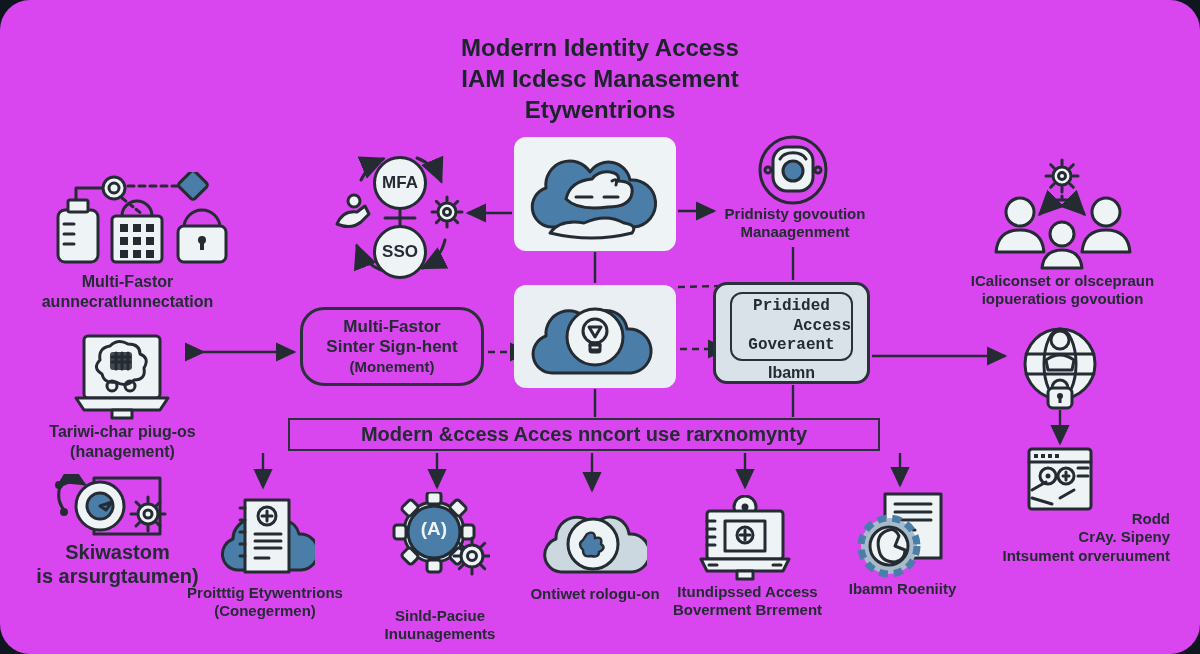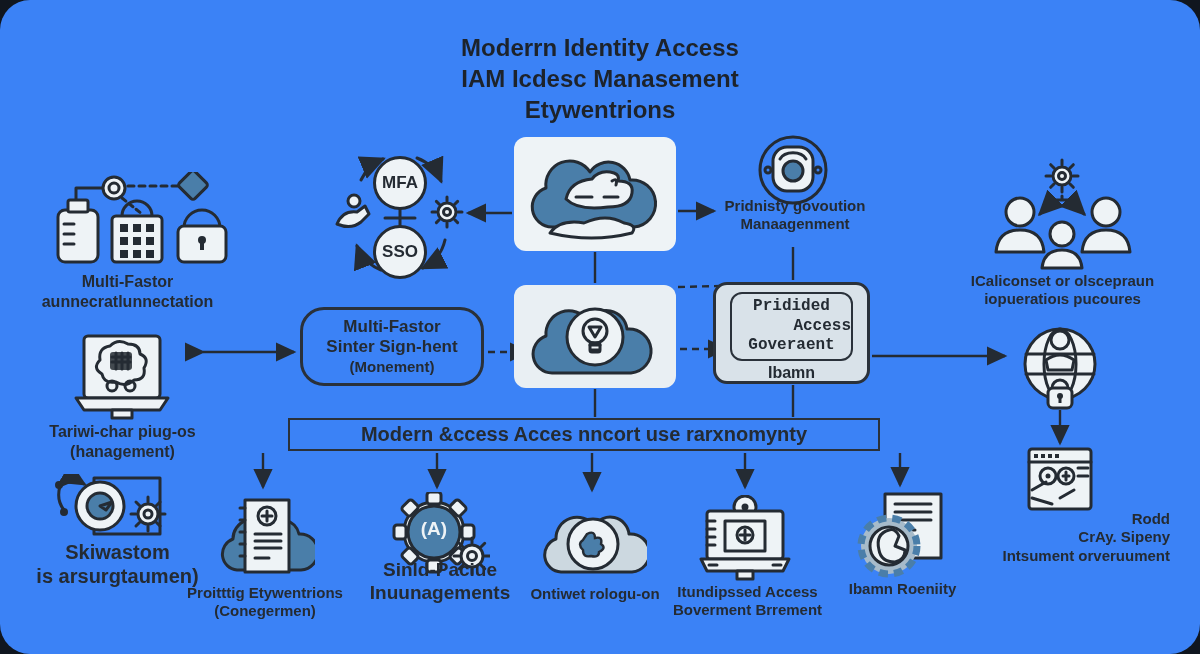--- a/index.html
+++ b/index.html
@@ -1,17 +1,17 @@
 <!DOCTYPE html>
 <html><head>
 <meta charset="utf-8">
 <style>
   html,body{margin:0;padding:0;background:#10161f;}
   #stage{position:relative;width:1200px;height:654px;background:#10161f;font-family:"Liberation Sans",sans-serif;overflow:hidden;}
-  #panel{position:absolute;inset:0;background:#3b82f6;border-radius:30px;overflow:hidden;}
+  #panel{position:absolute;inset:0;background:#d946ef;border-radius:30px;overflow:hidden;}
   .abs{position:absolute;}
   .lbl{position:absolute;text-align:center;font-weight:bold;color:#242b33;line-height:1.22;}
   .title{left:350px;top:32px;width:500px;text-align:center;font-size:24px;font-weight:bold;color:#1d232b;line-height:1.3;}
   .circle-node{position:absolute;width:54px;height:54px;border:3px solid #242b33;border-radius:50%;
     background:#eef3f6;display:flex;align-items:center;justify-content:center;font-weight:bold;
     font-size:17px;color:#242b33;box-sizing:border-box;}
   .cloudbox{position:absolute;border-radius:12px;}
   .roundbox{position:absolute;box-sizing:border-box;border:3px solid #2a313a;border-radius:24px;
     display:flex;flex-direction:column;align-items:center;justify-content:center;}
   .banner{position:absolute;left:288px;top:418px;width:592px;height:33px;box-sizing:border-box;
@@ -155,21 +155,21 @@
   </div>
 
   <svg class="abs" style="left:756px;top:133px;" width="74" height="74" viewBox="0 0 74 74">
     <circle class="ink" cx="37" cy="37" r="33"></circle>
     <rect class="inkf" x="17" y="14" width="40" height="44" rx="14"></rect>
     <path class="ink" d="M24,26 a14,10 0 0 1 26,0"></path>
     <circle cx="37" cy="38" r="10" fill="#4a7ea9" stroke="#242b33" stroke-width="3"></circle>
     <circle class="ink" cx="12" cy="37" r="3"></circle>
     <circle class="ink" cx="62" cy="37" r="3"></circle>
   </svg>
-  <div class="lbl" style="left:700px;top:197px;width:190px;font-size:15px;">
+  <div class="lbl" style="left:700px;top:205px;width:190px;font-size:15px;">
     <div>Pridnisty govoution</div>
     <div>Manaagenment</div>
   </div>
 
   <svg class="abs" style="left:992px;top:156px;" width="145" height="118" viewBox="0 0 145 118">
     <g transform="translate(70,20)">
       <circle class="inkf" r="9"></circle>
       <circle class="ink" r="3.5"></circle>
       <g class="ink" stroke-width="4.5">
         <line x1="0" y1="-11" x2="0" y2="-16"></line>
@@ -189,21 +189,21 @@
     </g>
     <circle class="inkf" cx="28" cy="56" r="14"></circle>
     <path class="inkf" d="M4,96 q2,-22 24,-22 q22,0 24,22 z"></path>
     <circle class="inkf" cx="114" cy="56" r="14"></circle>
     <path class="inkf" d="M90,96 q2,-22 24,-22 q22,0 24,22 z"></path>
     <circle class="inkf" cx="70" cy="78" r="12"></circle>
     <path class="inkf" d="M50,112 q2,-18 20,-18 q18,0 20,18 z"></path>
   </svg>
   <div class="lbl" style="left:950px;top:272px;width:225px;font-size:15px;">
     <div>ICaliconset or olscepraun</div>
-    <div>iopueratioıs pucoures</div>
+    <div>iopueratioıs govoution</div>
   </div>
 
   <div class="roundbox" style="left:300px;top:307px;width:184px;height:79px;">
     <div class="lbl" style="position:static;font-size:17px;">Multi-Fastor</div>
     <div class="lbl" style="position:static;font-size:17px;">Sinter Sign-hent</div>
     <div class="lbl" style="position:static;font-size:15px;">(Monement)</div>
   </div>
 
   <div class="cloudbox" style="left:514px;top:285px;width:162px;height:103px;background:#e9eff3;">
     <svg width="162" height="103" viewBox="0 0 162 103">
@@ -322,21 +322,21 @@
           <line x1="0" y1="-13" x2="0" y2="-18" transform="rotate(180)"></line>
           <line x1="0" y1="-13" x2="0" y2="-18" transform="rotate(225)"></line>
           <line x1="0" y1="-13" x2="0" y2="-18" transform="rotate(270)"></line>
           <line x1="0" y1="-13" x2="0" y2="-18" transform="rotate(315)"></line>
         </g>
       </g>
     </svg>
     <div class="abs" style="left:20px;top:26px;width:48px;text-align:center;font-weight:bold;
          font-size:19px;color:#eef3f6;">(A)</div>
   </div>
-  <div class="lbl" style="left:355px;top:558px;width:170px;font-size:19px;">
+  <div class="lbl" style="left:355px;top:607px;width:170px;font-size:15px;">
     <div>Sinld-Paciue</div>
     <div>Inuunagements</div>
   </div>
 
   <svg class="abs" style="left:537px;top:500px;" width="110" height="80" viewBox="0 0 110 80">
     <path d="M24,72 a17,17 0 0 1 -5,-33 a21,21 0 0 1 38,-13 a19,19 0 0 1 35,8 a15,15 0 0 1 3,38 z" fill="#ccd8e0" stroke="#242b33" stroke-width="3" stroke-linejoin="round"></path>
     <circle class="inkf" cx="56" cy="44" r="25"></circle>
     <path d="M50,34 q8,-4 8,4 q8,-2 6,6 q6,4 -2,8 q0,6 -8,4 q-8,2 -8,-6 q-6,-6 0,-10 z" fill="#4a7ea9" stroke="#242b33" stroke-width="2.4"></path>
   </svg>
   <div class="lbl" style="left:510px;top:585px;width:170px;font-size:15px;">

